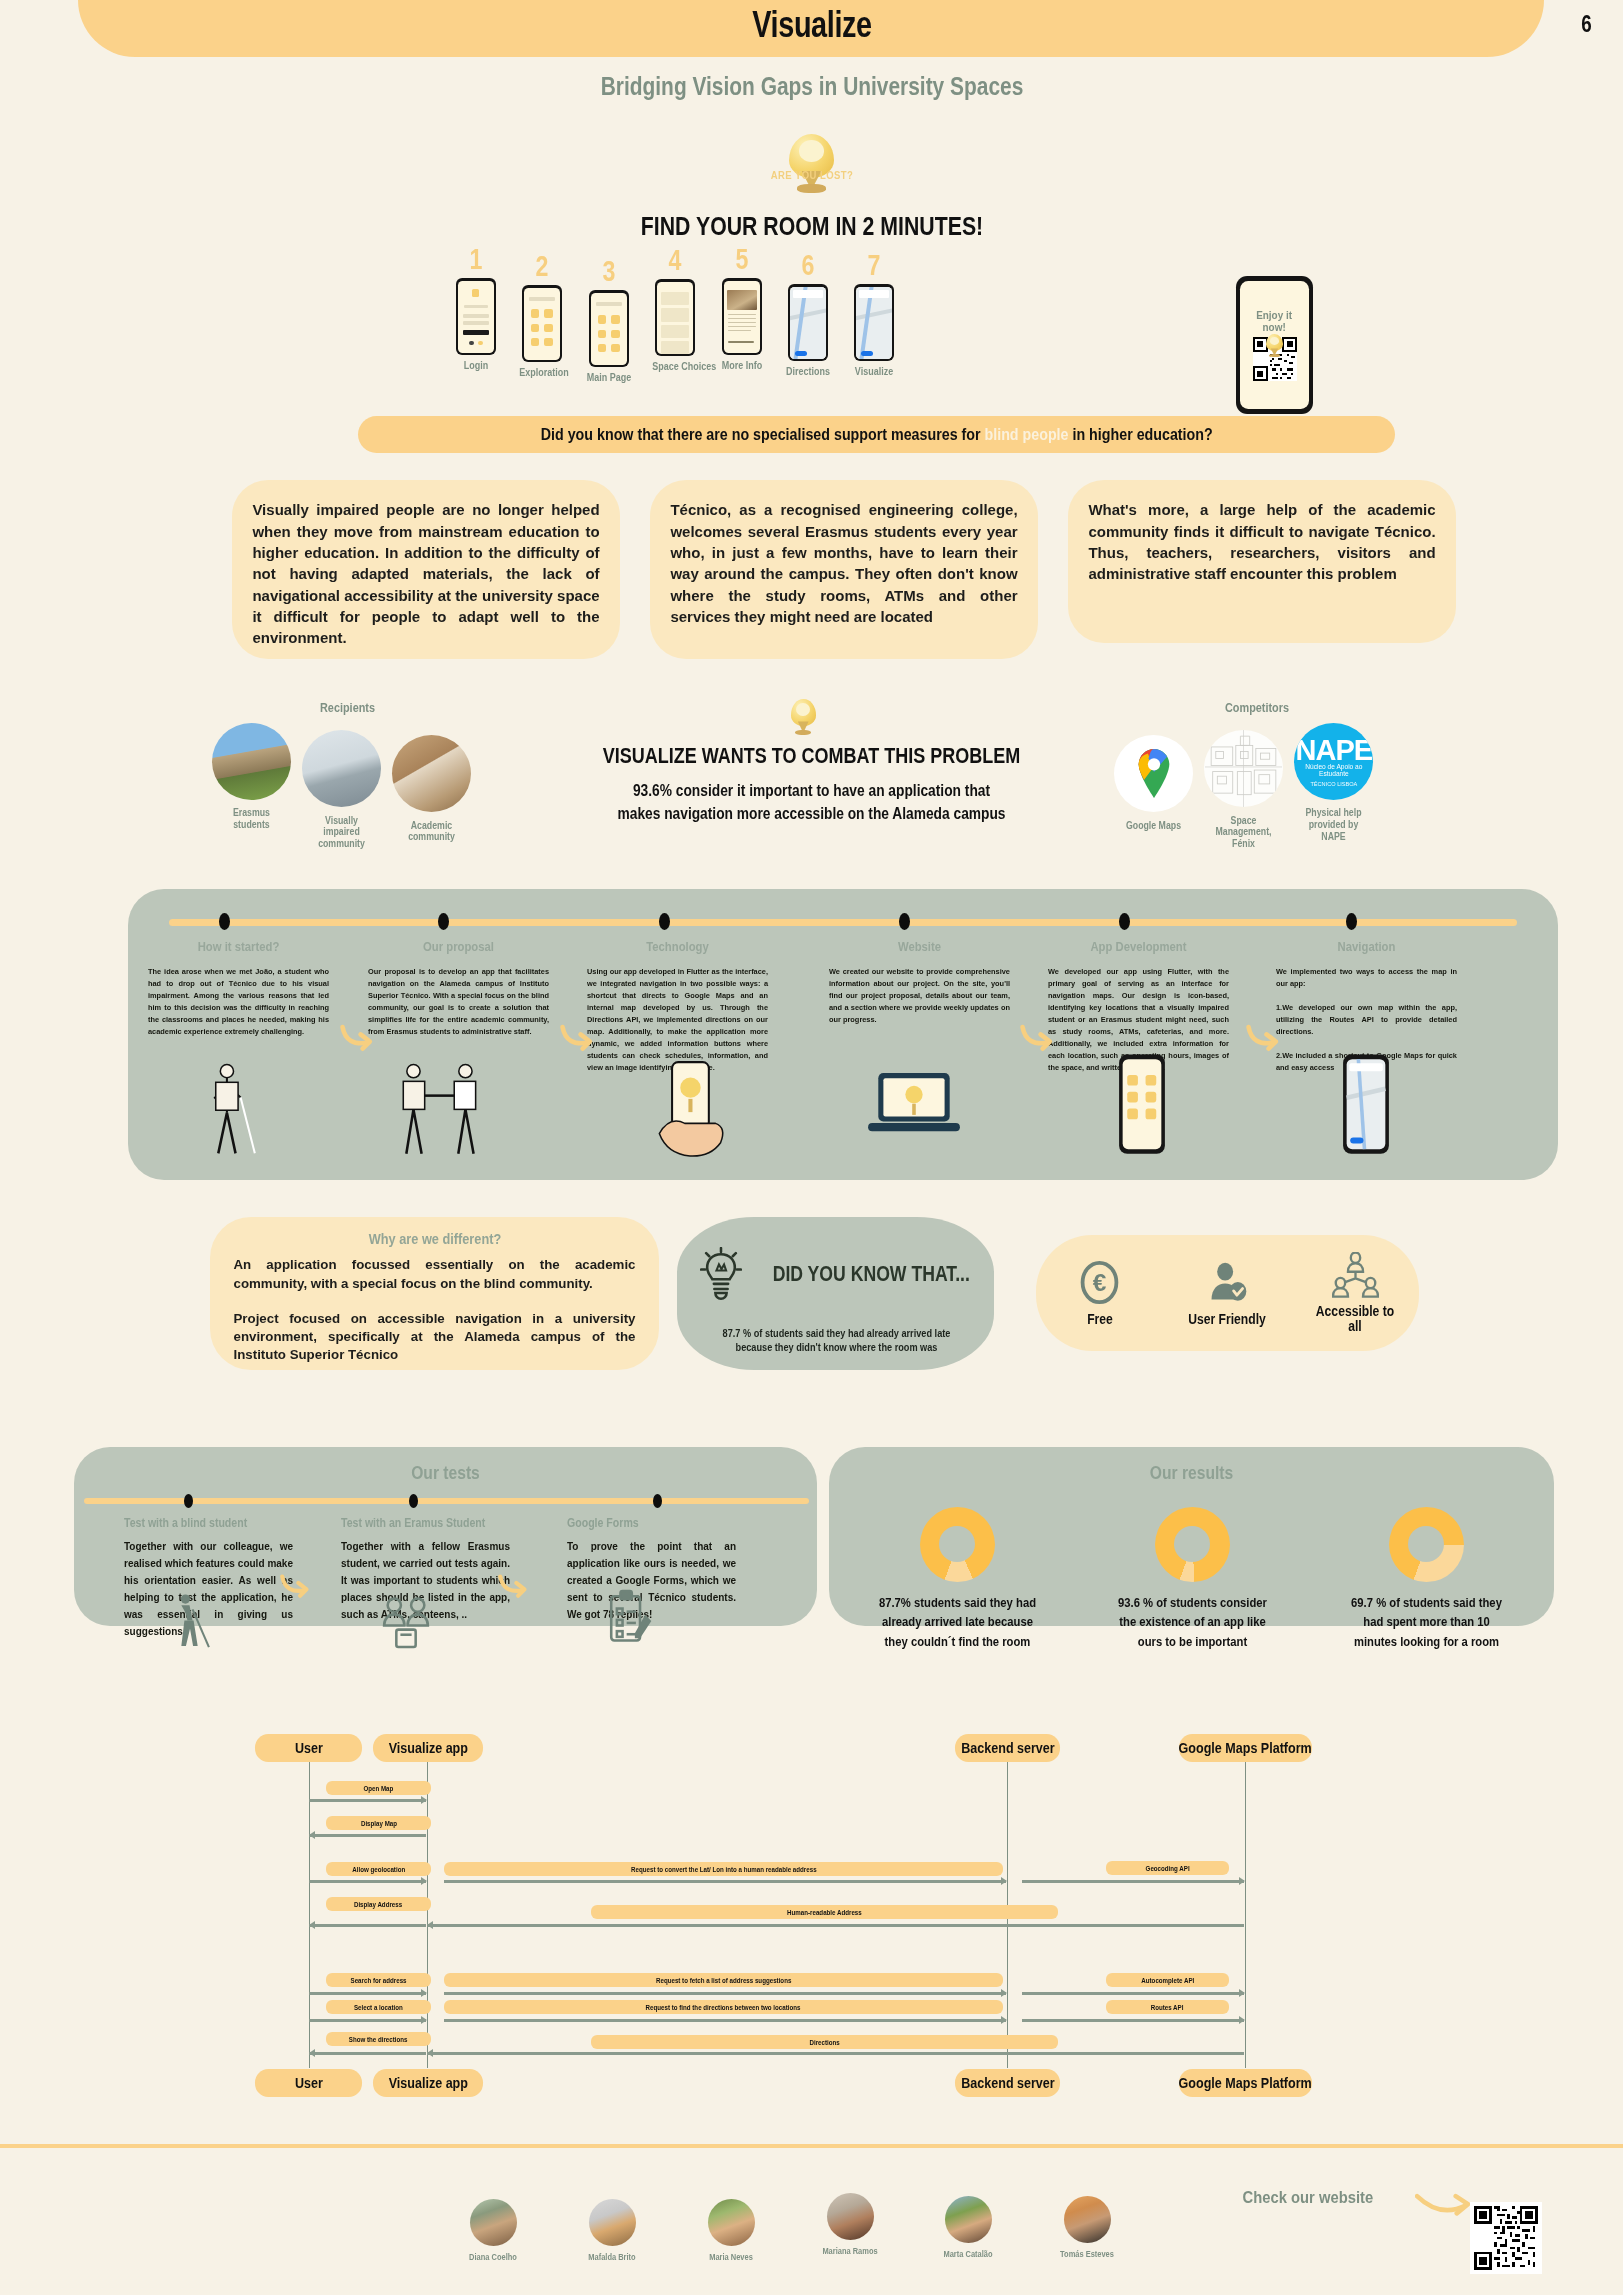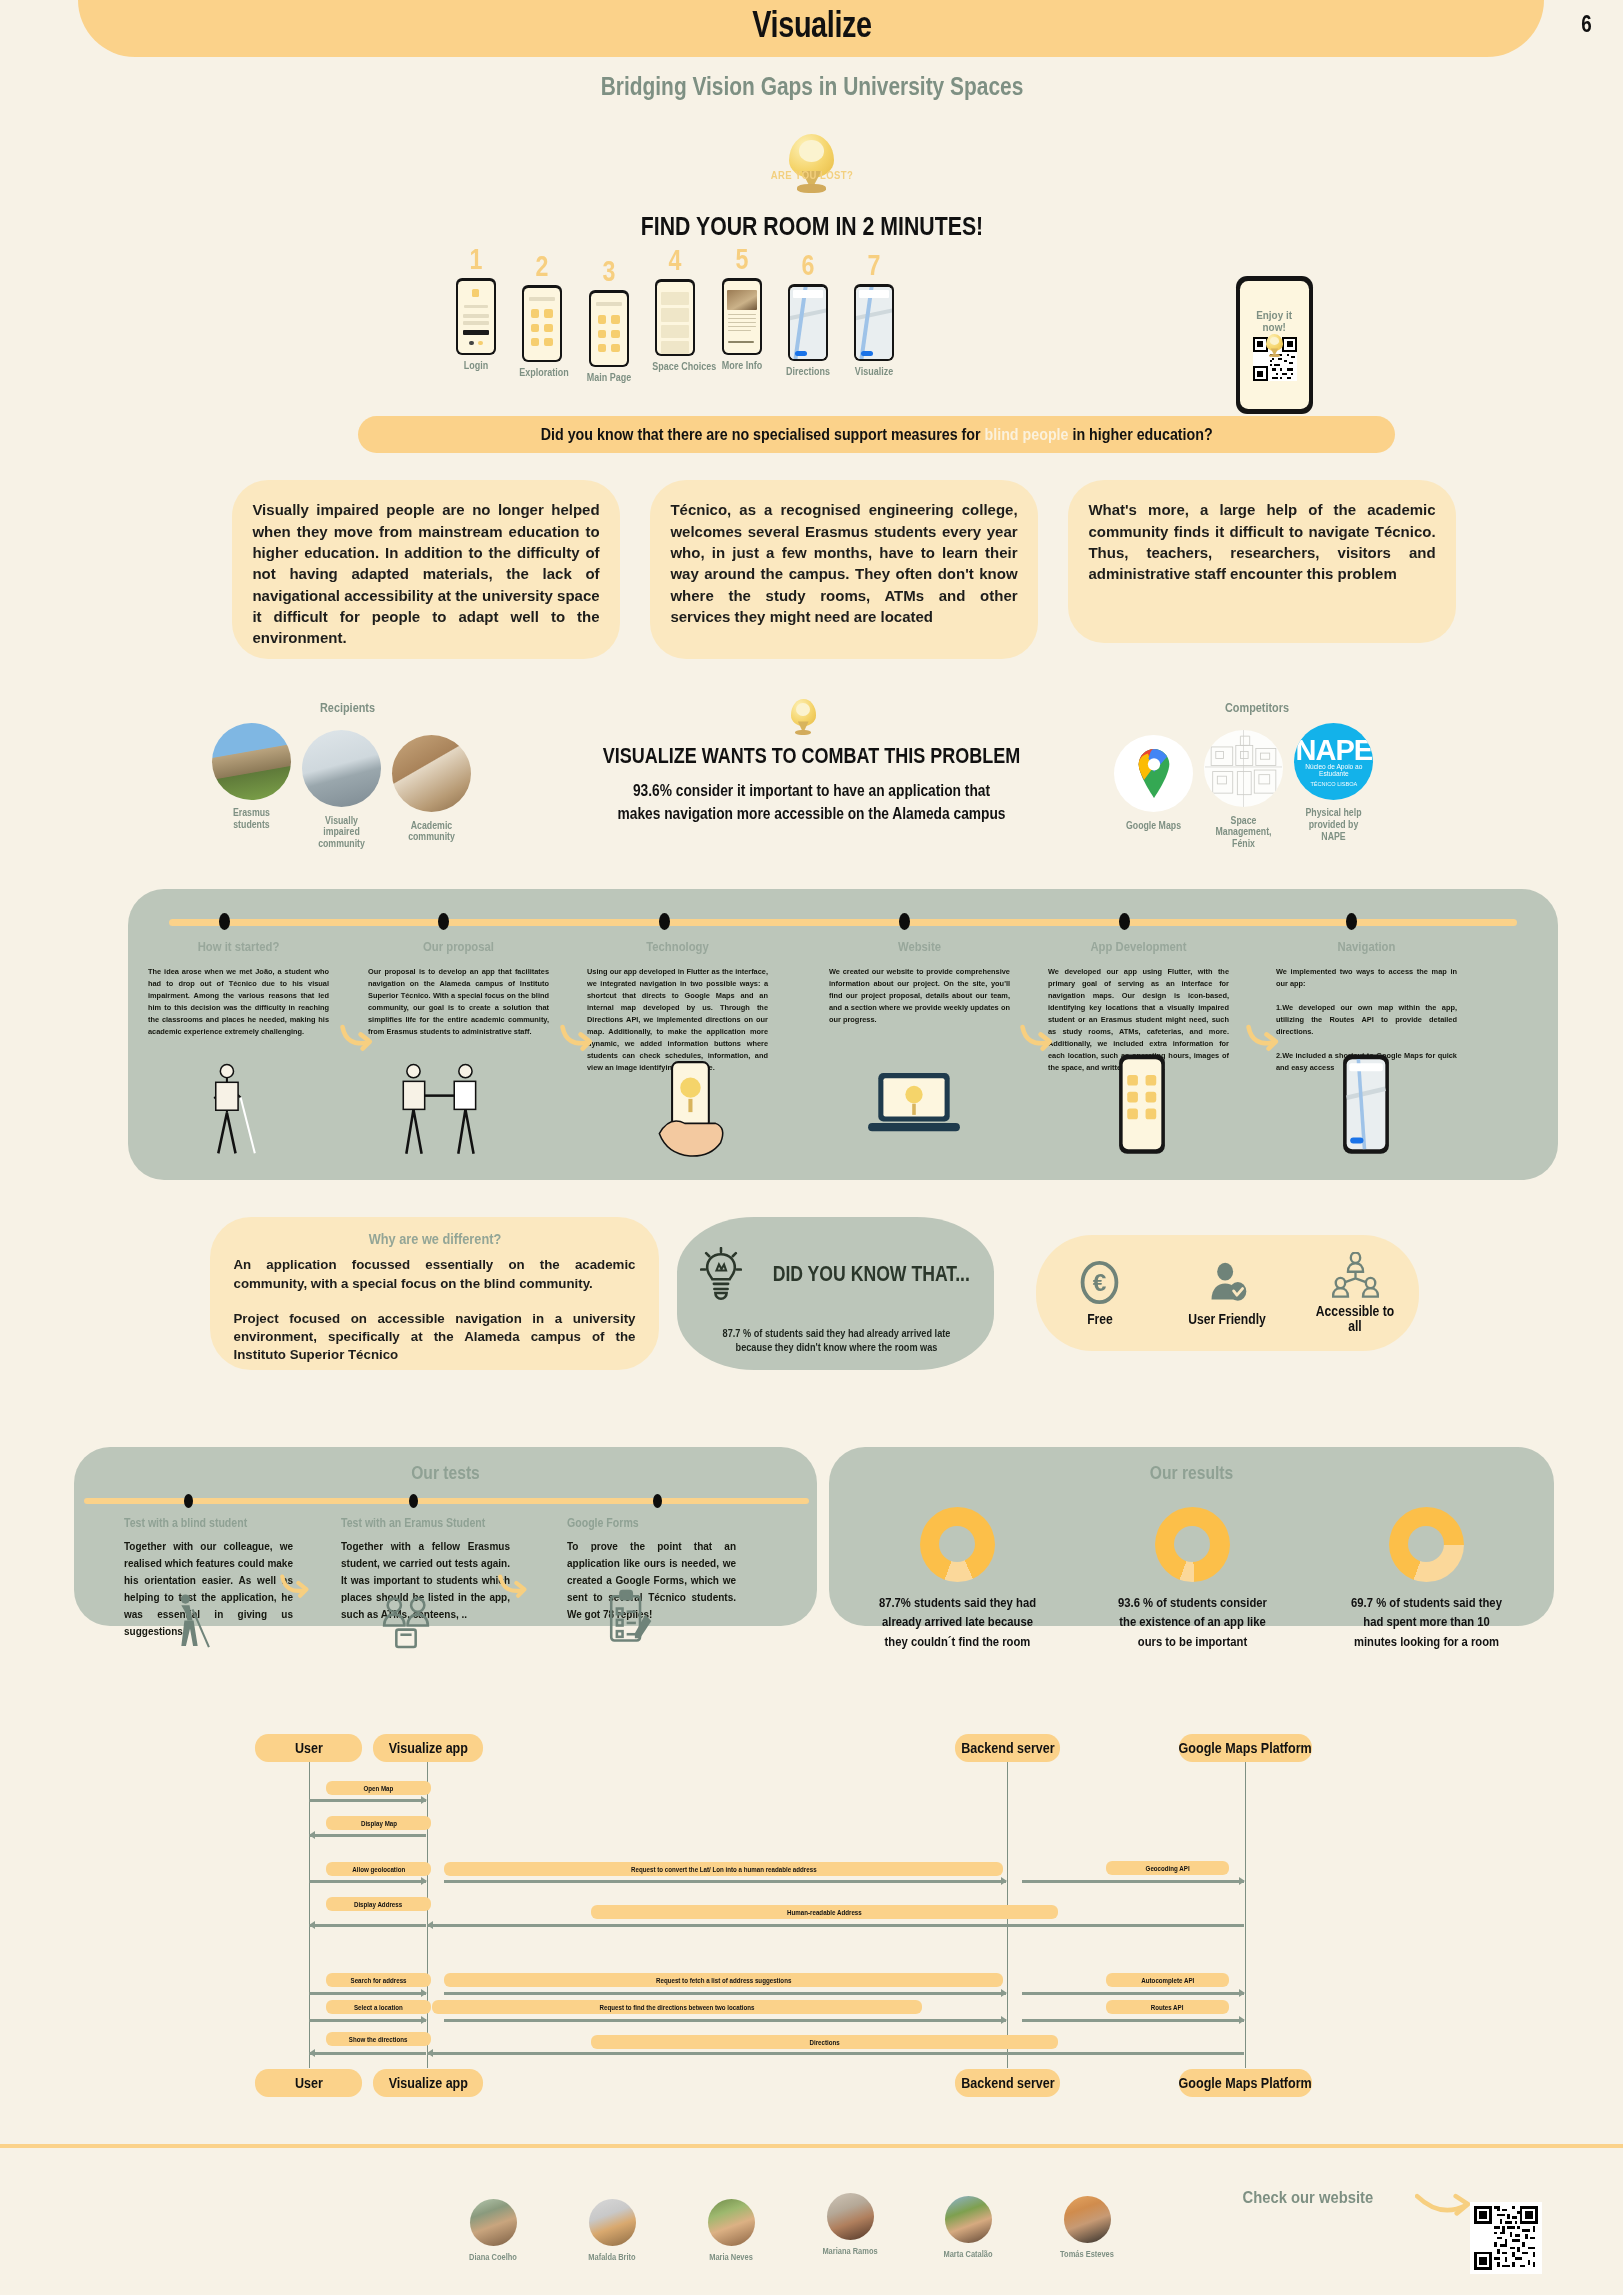--- a/index.html
+++ b/index.html
@@ -920,21 +920,21 @@
   <div class="msgbox" style="left:861px;top:239px;width:123px;">
       <span>Autocomplete API</span>
     </div>
   <div class="arrow" style="left:64px;top:258px;width:117px;"></div>
   <div class="arrow" style="left:199px;top:258px;width:562px;"></div>
   <div class="arrow" style="left:777px;top:258px;width:222px;"></div>
 
   <div class="msgbox" style="left:81px;top:266px;width:105px;">
       <span>Select  a location</span>
     </div>
-  <div class="msgbox" style="left:187px;top:266px;width:490px;">
+  <div class="msgbox" style="left:199px;top:266px;width:559px;">
       <span>Request to find the directions between two locations</span>
     </div>
   <div class="msgbox" style="left:861px;top:266px;width:123px;">
       <span>Routes API</span>
     </div>
   <div class="arrow" style="left:64px;top:285px;width:117px;"></div>
   <div class="arrow" style="left:199px;top:285px;width:562px;"></div>
   <div class="arrow" style="left:777px;top:285px;width:222px;"></div>
 
   <div class="msgbox" style="left:81px;top:298px;width:105px;">

